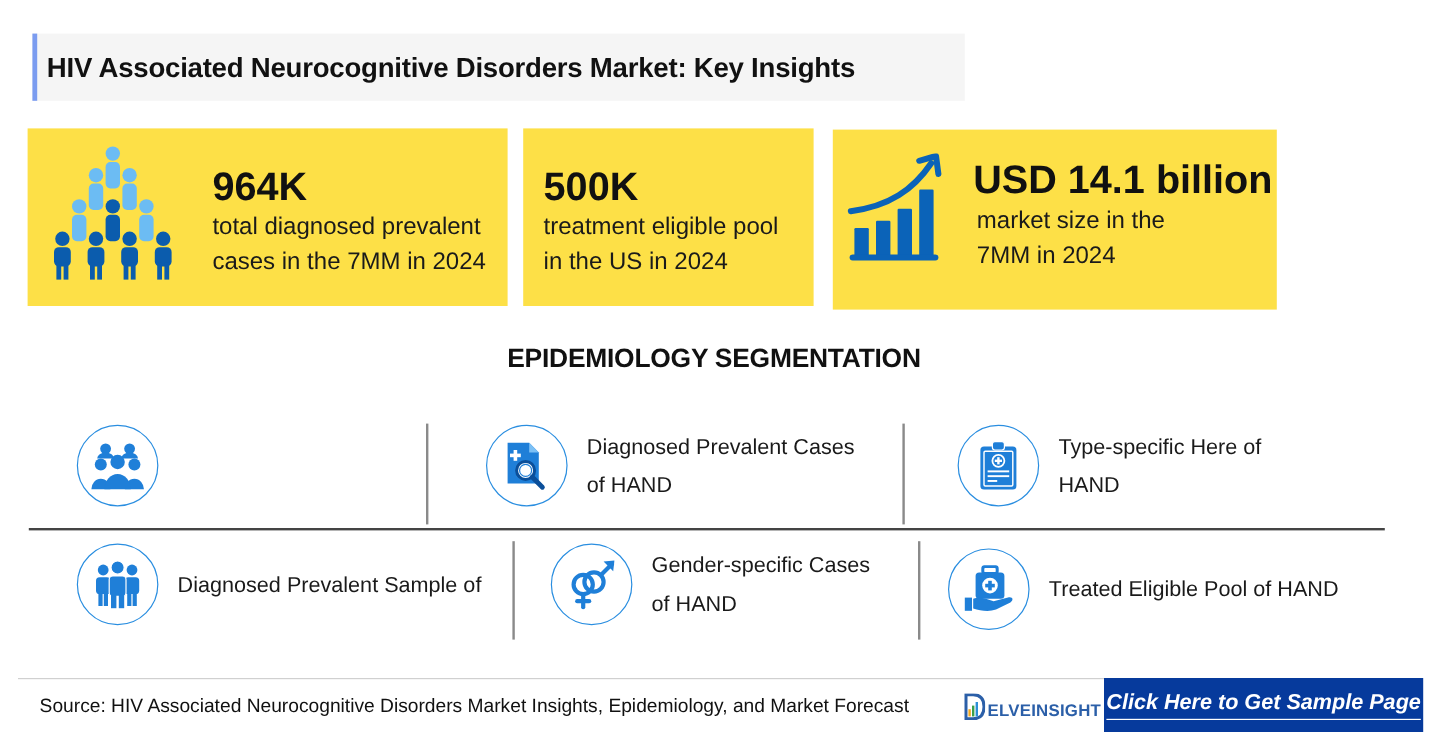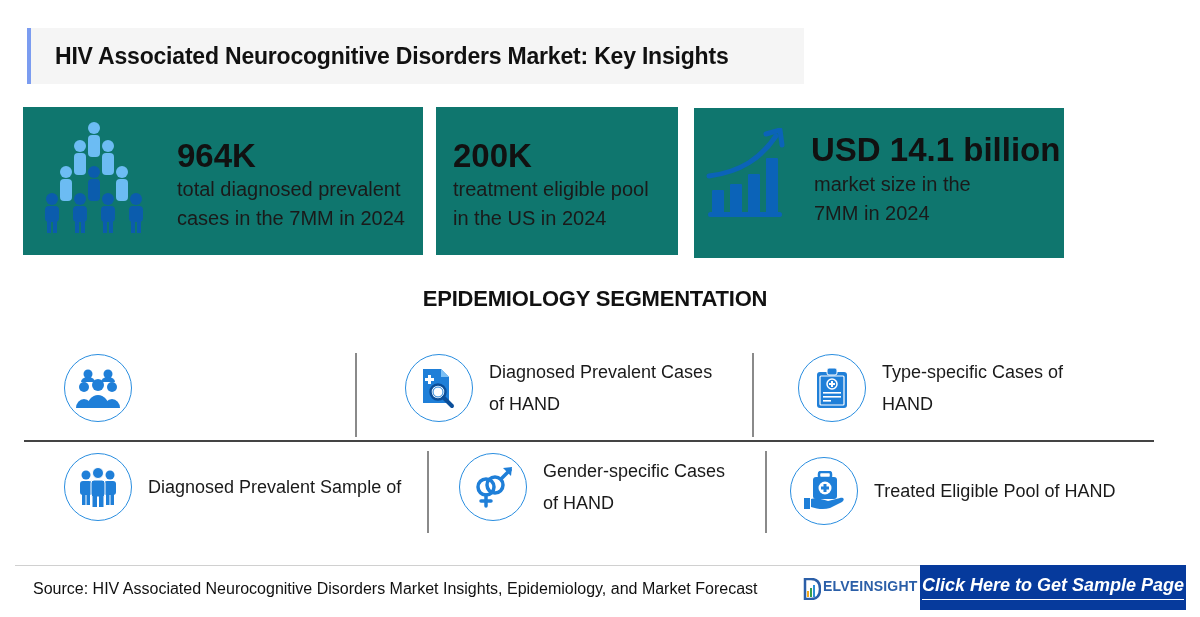--- a/index.html
+++ b/index.html
@@ -2,25 +2,25 @@
 <html><head>
 <meta charset="utf-8">
 <style>
   * { box-sizing: border-box; margin: 0; padding: 0; }
   html, body { width: 1200px; height: 617px; background: #ffffff; overflow: hidden; }
   body { font-family: "Liberation Sans", "DejaVu Sans", sans-serif; color: #111; position: relative; }
 
   .title-bar {
     position: absolute; left: 27px; top: 28px; width: 777px; height: 56px;
     background: #f5f5f5; border-left: 4px solid #7b9cf0;
-    display: flex; align-items: center; padding-left: 24px;
+    display: flex; align-items: center; padding-left: 8px;
   }
   .title-bar h1 { font-size: 23px; font-weight: bold; color: #111; letter-spacing: -0.2px; }
 
-  .card { position: absolute; background: #0f766e; }
+  .card { position: absolute; background: #fde047; }
   .card1 { left: 23px; top: 107px; width: 400px; height: 148px; }
   .card2 { left: 436px; top: 107px; width: 242px; height: 148px; }
   .card3 { left: 694px; top: 108px; width: 370px; height: 150px; padding-left: 24px; }
 
   .card .big { font-weight: bold; color: #111; }
   .card .desc { color: #1a1a1a; line-height: 29px; font-size: 20px; }
 
   .c1-text { position: absolute; left: 154px; top: 30px; }
   .c1-text .big { font-size: 33px; line-height: 38px; }
   .c2-text { position: absolute; left: 17px; top: 30px; }
@@ -41,21 +41,21 @@
     width: 68px; height: 68px; border-radius: 50%; border: 1.5px solid #2a8ee0;
     display: flex; align-items: center; justify-content: center; flex-shrink: 0; background: #fff;
   }
   .seg .label { margin-left: 16px; font-size: 18px; line-height: 32px; color: #1a1a1a; }
 
   .vsep { position: absolute; width: 2px; background: #8a8a8a; }
   .hsep { position: absolute; left: 24px; top: 440px; width: 1130px; height: 2px; background: #444; }
 
   .footer-line { position: absolute; left: 15px; top: 565px; width: 1170px; height: 1px; background: #d0d0d0; }
   .source { position: absolute; left: 33px; top: 580px; font-size: 16px; color: #111; }
-  .logo { position: absolute; left: 803px; top: 578px; display: flex; align-items: flex-start; }
+  .logo { position: absolute; left: 803px; top: 578px; display: flex; align-items: flex-end; }
   .logo .logo-text { font-size: 14px; font-weight: bold; color: #2b5fa8; letter-spacing: 0.2px; margin-left: 2px; }
 
   .cta {
     position: absolute; left: 920px; top: 565px; width: 266px; height: 45px;
     background: #063a9c; display: flex; align-items: center; justify-content: center; cursor: pointer;
   }
   .cta span {
     color: #fff; font-size: 18px; font-style: italic; font-weight: bold;
     border-bottom: 1px solid #ffffff; padding-bottom: 3px;
   }
@@ -107,21 +107,21 @@
   </svg>
   <div class="c1-text">
     <div class="big">964K</div>
     <div class="desc">total diagnosed prevalent</div>
     <div class="desc">cases in the 7MM in 2024</div>
   </div>
 </div>
 
 <div class="card card2">
   <div class="c2-text">
-    <div class="big">200K</div>
+    <div class="big">500K</div>
     <div class="desc">treatment eligible pool</div>
     <div class="desc">in the US in 2024</div>
   </div>
 </div>
 
 <div class="card card3">
   <svg class="growth-icon" width="90" height="95" viewBox="0 0 90 95">
     <g fill="#0b63b8">
       <rect x="6" y="62" width="12" height="24" rx="1"></rect>
       <rect x="24" y="56" width="12" height="30" rx="1"></rect>
@@ -190,21 +190,21 @@
       <rect x="12" y="1" width="10" height="7" rx="2" fill="#1f7fd8" stroke="#fff" stroke-width="1"></rect>
       <circle cx="17" cy="17" r="5" fill="none" stroke="#fff" stroke-width="1.5"></circle>
       <rect x="16" y="14" width="2" height="6" fill="#fff"></rect>
         <rect x="14" y="16" width="6" height="2" fill="#fff"></rect>
       <rect x="8" y="25" width="18" height="1.6" fill="#fff"></rect>
       <rect x="8" y="29" width="18" height="1.6" fill="#fff"></rect>
       <rect x="8" y="33" width="8" height="1.6" fill="#fff"></rect>
     </svg>
   </div>
   <div class="label">
-    <div>Type-specific Cases of</div>
+    <div>Type-specific Here of</div>
     <div>HAND</div>
   </div>
 </div>
 
 <div class="hsep"></div>
 
 <div class="seg" style="left:64px; top:453px;">
   <div class="circle">
     <svg width="40" height="40" viewBox="0 0 40 40">
       <g fill="#1f7fd8">

